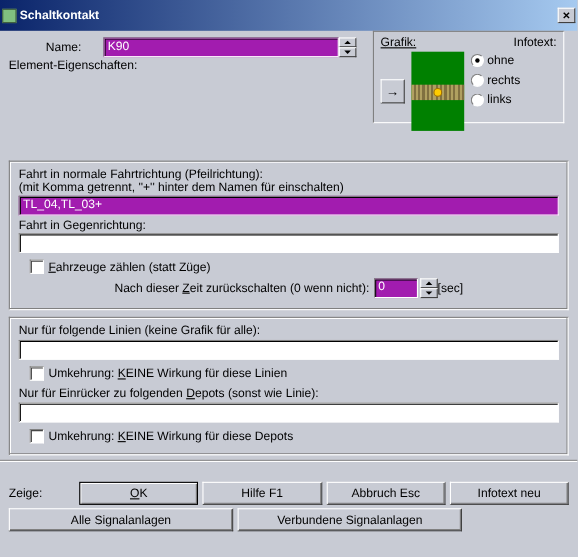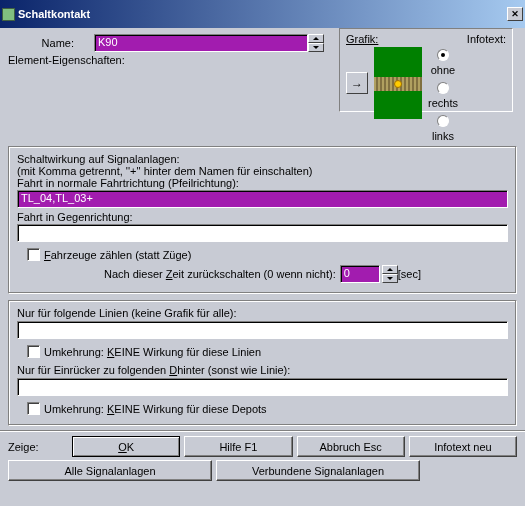--- a/index.html
+++ b/index.html
@@ -20,29 +20,29 @@
 .arr.dn { border-top: 3px solid #000; }
 .group { border: 1px solid #808080; border-right-color: #fff; border-bottom-color: #fff; box-shadow: inset -1px -1px 0 #808080, inset 1px 1px 0 #fff; padding: 6px 8px 8px; margin-top: 6px; }
 .grafik { position: absolute; right: 12px; top: 28px; border: 1px solid #fff; border-top-color: #808080; border-left-color: #808080; padding: 4px 6px 6px; width: 174px; height: 84px; }
 .grafik .hdr { display: flex; justify-content: space-between; margin-bottom: 2px; }
 .preview { background: #008000; width: 48px; height: 72px; position: relative; }
 .preview .track { position: absolute; top: 30px; left: 0; right: 0; height: 14px; background: repeating-linear-gradient(90deg, #b0a060 0 2px, #807040 2px 4px); }
 .preview .dot { position: absolute; top: 33px; left: 20px; width: 8px; height: 8px; background: #ffcc00; border-radius: 50%; border: 1px solid #a07000; }
 .grafikrow { display: flex; align-items: flex-start; gap: 6px; }
 .arrowbtn { width: 22px; height: 22px; background: #c8cbd4; border: 1px solid #fff; border-right-color: #404040; border-bottom-color: #404040; display: flex; align-items: center; justify-content: center; font-size: 12px; margin-top: 25px; }
 .radios { display: flex; flex-direction: column; gap: 6px; margin-top: 2px; }
-.radio { display: flex; align-items: center; gap: 3px; flex-direction: column; }
+.radio { display: flex; align-items: center; gap: 3px; }
 .rcirc { width: 12px; height: 12px; border: 1px solid #808080; border-right-color: #fff; border-bottom-color: #fff; border-radius: 50%; background: #fff; display: flex; align-items: center; justify-content: center; }
 .rcirc.on::after { content: ""; width: 4px; height: 4px; background: #000; border-radius: 50%; }
 .chk { width: 13px; height: 13px; background: #fff; border: 1px solid #808080; border-right-color: #fff; border-bottom-color: #fff; box-shadow: inset 1px 1px 0 #404040; margin-right: 4px; }
 .btn { background: #c8cbd4; border: 1px solid #fff; border-right-color: #404040; border-bottom-color: #404040; box-shadow: inset -1px -1px 0 #808080; height: 21px; display: inline-flex; align-items: center; justify-content: center; padding: 0 4px; }
 .btn.def { border: 1px solid #000; box-shadow: inset 1px 1px 0 #fff, inset -1px -1px 0 #808080; }
 .u { text-decoration: underline; }
 .sep { height: 2px; border-top: 1px solid #808080; border-bottom: 1px solid #fff; margin: 4px -8px; }
-.zeige { display: flex; align-items: center; gap: 4px; margin-top: 4px; }
+.zeige { display: flex; align-items: center; gap: 4px; margin-top: 18px; }
 </style>
 </head>
 <body>
 
 <div class="titlebar">
   <span class="icon"></span>
   <span class="title">Schaltkontakt</span>
   <div class="closebtn">✕</div>
 </div>
 
@@ -85,23 +85,22 @@
             <span class="rcirc"></span>
             <span>links</span>
           </label>
       </div>
     </div>
   </div>
 
   <div style="height:74px"></div>
 
   <div class="group">
-    <div>Schaltwirkung auf Signalanlagen:</div>
+    <div>Fahrt in normale Fahrtrichtung (Pfeilrichtung):</div>
     <div>(mit Komma getrennt, ''+'' hinter dem Namen für einschalten)</div>
-    <div>Fahrt in normale Fahrtrichtung (Pfeilrichtung):</div>
     <div class="inp blue" style="width:100%;margin:1px 0 3px">TL_04,TL_03+</div>
     <div>Fahrt in Gegenrichtung:</div>
     <div class="inp" style="width:100%;margin:1px 0 6px"></div>
     <div class="row" style="margin-left:10px">
       <span class="chk"></span>
       <span><span class="u">F</span>ahrzeuge zählen (statt Züge)</span>
     </div>
     <div class="row" style="justify-content:center;margin-top:4px">
       <span><span>Nach dieser </span><span class="u">Z</span><span>eit zurückschalten (0 wenn nicht):</span></span>
       <div class="inp blue" style="width:40px;margin:0 2px 0 4px">0</div>
@@ -117,21 +116,21 @@
     </div>
   </div>
 
   <div class="group">
     <div>Nur für folgende Linien (keine Grafik für alle):</div>
     <div class="inp" style="width:100%;margin:2px 0 6px"></div>
     <div class="row" style="margin-left:10px;margin-bottom:6px">
       <span class="chk"></span>
       <span><span>Umkehrung: </span><span class="u">K</span><span>EINE Wirkung für diese Linien</span></span>
     </div>
-    <div><span>Nur für Einrücker zu folgenden </span><span class="u">D</span><span>hinter (sonst wie Linie):</span></div>
+    <div><span>Nur für Einrücker zu folgenden </span><span class="u">D</span><span>epots (sonst wie Linie):</span></div>
     <div class="inp" style="width:100%;margin:2px 0 6px"></div>
     <div class="row" style="margin-left:10px">
       <span class="chk"></span>
       <span><span>Umkehrung: </span><span class="u">K</span><span>EINE Wirkung für diese Depots</span></span>
     </div>
   </div>
 
   <div class="sep"></div>
 
   <div class="zeige">

